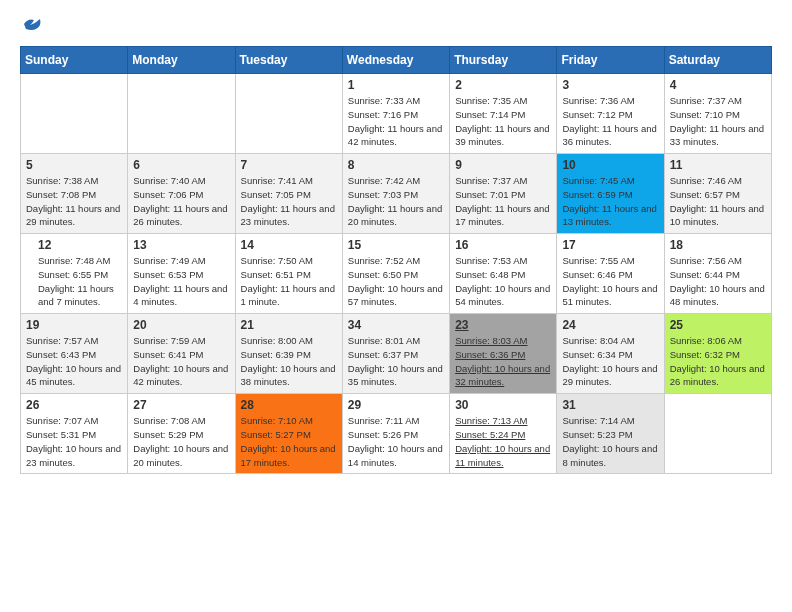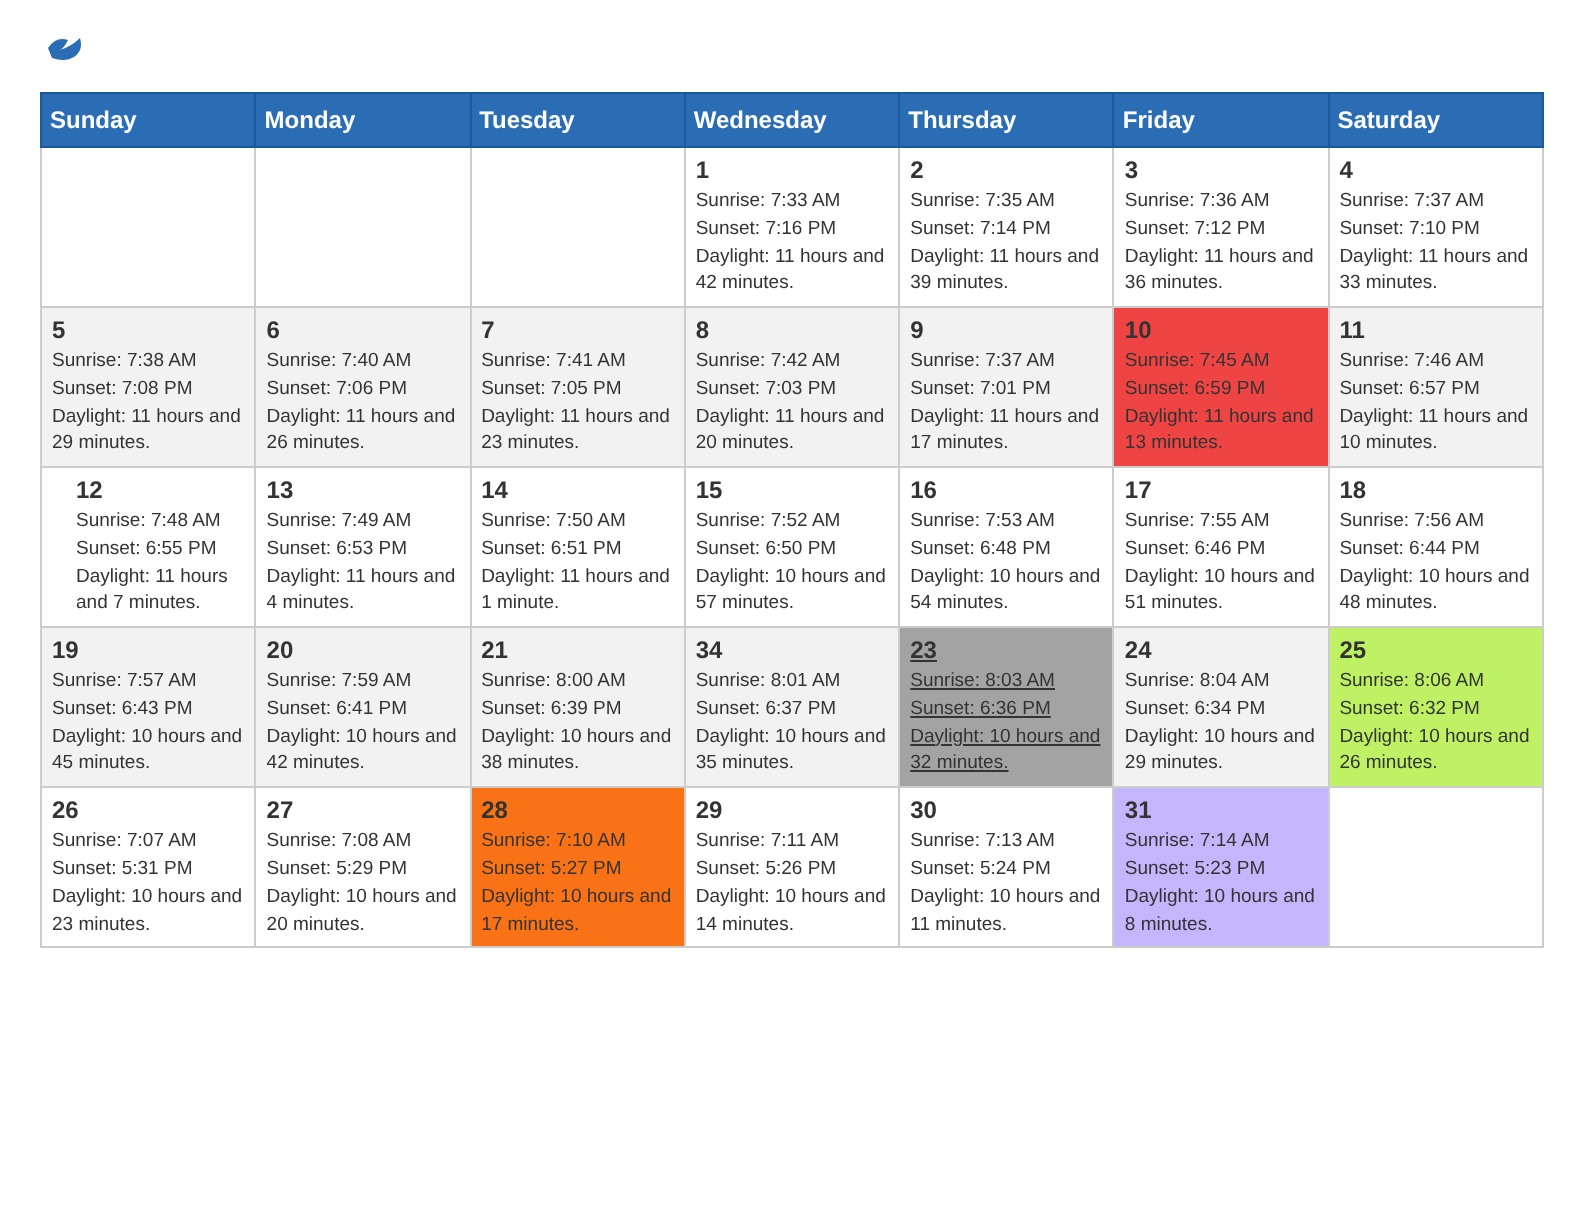--- a/index.html
+++ b/index.html
@@ -168,21 +168,21 @@
           <div class="day-info" style="white-space: pre-line;">Sunrise: 7:42 AM
 Sunset: 7:03 PM
 Daylight: 11 hours and 20 minutes.</div>
         </td>
         <td style="background: rgb(242, 242, 242);">
           <span class="day-num">9</span>
           <div class="day-info" style="white-space: pre-line;">Sunrise: 7:37 AM
 Sunset: 7:01 PM
 Daylight: 11 hours and 17 minutes.</div>
         </td>
-        <td style="background: #ef4444;">
+        <td style="background: #0ea5e9;">
           <span class="day-num">10</span>
           <div class="day-info" style="white-space: pre-line;">Sunrise: 7:45 AM
 Sunset: 6:59 PM
 Daylight: 11 hours and 13 minutes.</div>
         </td>
         <td style="background: rgb(242, 242, 242);">
           <span class="day-num">11</span>
           <div class="day-info" style="white-space: pre-line;">Sunrise: 7:46 AM
 Sunset: 6:57 PM
 Daylight: 11 hours and 10 minutes.</div>
@@ -296,25 +296,25 @@
 Daylight: 10 hours and 17 minutes.</div>
         </td>
         <td style="background: rgb(255, 255, 255);">
           <span class="day-num">29</span>
           <div class="day-info" style="white-space: pre-line;">Sunrise: 7:11 AM
 Sunset: 5:26 PM
 Daylight: 10 hours and 14 minutes.</div>
         </td>
         <td style="background: rgb(255, 255, 255);">
           <span class="day-num">30</span>
-          <div class="day-info" style="white-space: pre-line;">Sunrise: 7:13 AM
+          <div class="day-info" style="white-space: pre-line; text-decoration: underline;">Sunrise: 7:13 AM
 Sunset: 5:24 PM
 Daylight: 10 hours and 11 minutes.</div>
         </td>
-        <td style="background: #c4b5fd;">
+        <td style="background: #e5e5e5;">
           <span class="day-num">31</span>
           <div class="day-info" style="white-space: pre-line;">Sunrise: 7:14 AM
 Sunset: 5:23 PM
 Daylight: 10 hours and 8 minutes.</div>
         </td>
         <td class="empty-cell"></td>
       </tr>
     </tbody>
 </table>
 

